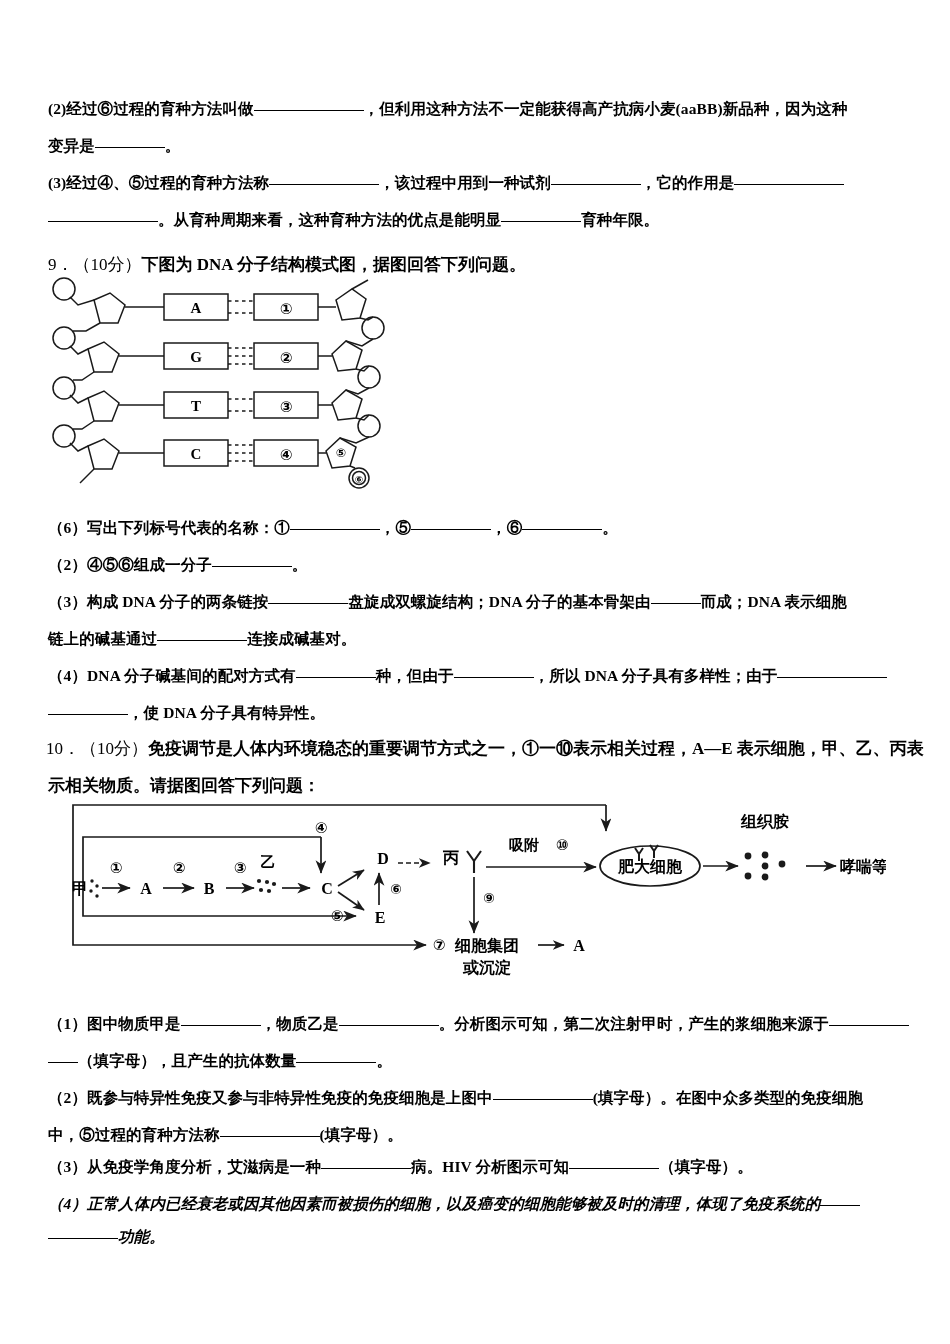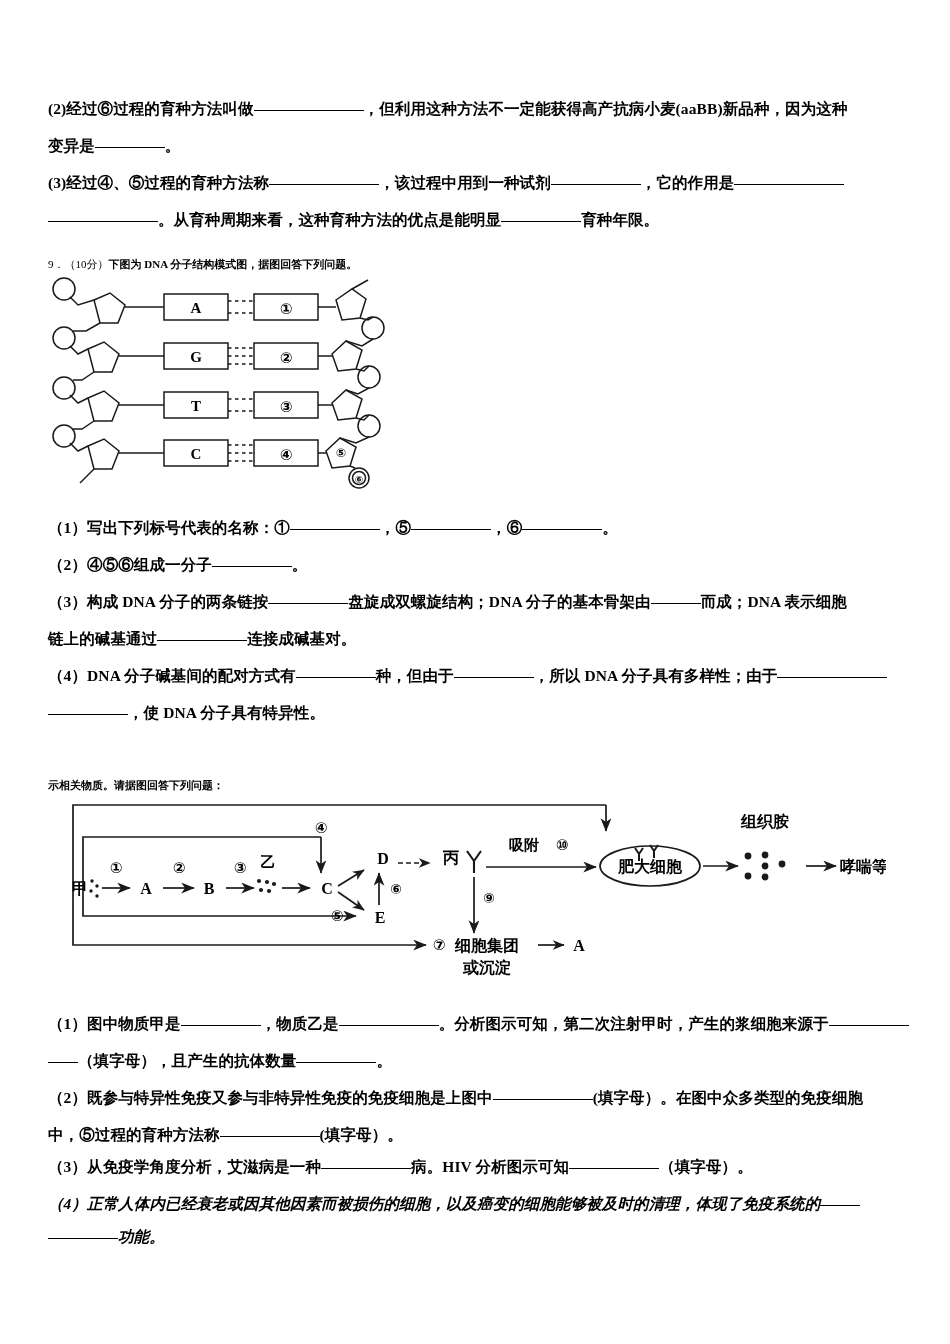--- a/index.html
+++ b/index.html
@@ -25,21 +25,21 @@
   .para {
     position: absolute;
     font-size: 15.5px;
     line-height: 37px;
     letter-spacing: 0.1px;
     font-weight: 700;
     white-space: nowrap;
   }
   .qnum {
     position: absolute;
-    font-size: 11px;
+    font-size: 17px;
     line-height: 37px;
     font-weight: 700;
     white-space: nowrap;
   }
   .ul {
     display: inline-block;
     border-bottom: 1.4px solid #000;
     position: relative;
     top: -3px;
   }
@@ -207,21 +207,21 @@
       <text class="fig-cn" x="240" y="87" font-size="15" text-anchor="middle">②</text>
       <text class="fig-cn" x="240" y="136" font-size="15" text-anchor="middle">③</text>
       <text class="fig-cn" x="240" y="184" font-size="15" text-anchor="middle">④</text>
 
       <text class="fig-cn" x="295" y="181" font-size="12" text-anchor="middle">⑤</text>
       <text class="fig-cn" x="313" y="207" font-size="10" text-anchor="middle">⑥</text>
     </svg>
   </div>
 
   <div class="para" style="left:36px; top:509px;">
-    <span>（1）写出下列标号代表的名称：①</span><span class="ul w90"></span><span>，⑤</span><span class="ul w80"></span><span>，⑥</span><span class="ul w80"></span><span>。</span>
+    <span>（6）写出下列标号代表的名称：①</span><span class="ul w90"></span><span>，⑤</span><span class="ul w80"></span><span>，⑥</span><span class="ul w80"></span><span>。</span>
   </div>
 
   <div class="para" style="left:36px; top:546px;">
     <span>（2）④⑤⑥组成一分子</span><span class="ul w80"></span><span>。</span>
   </div>
 
   <div class="para" style="left:36px; top:583px;">
     <span>（3）构成 DNA 分子的两条链按</span><span class="ul w80"></span><span>盘旋成双螺旋结构；DNA 分子的基本骨架由</span><span class="ul w50"></span><span>而成；DNA 表示细胞</span>
   </div>
 
@@ -230,20 +230,23 @@
   </div>
 
   <div class="para" style="left:36px; top:657px;">
     <span>（4）DNA 分子碱基间的配对方式有</span><span class="ul w80"></span><span>种，但由于</span><span class="ul w80"></span><span>，所以 DNA 分子具有多样性；由于</span><span class="ul w110"></span>
   </div>
 
   <div class="para" style="left:36px; top:694px;">
     <span class="ul w80"></span><span>，使 DNA 分子具有特异性。</span>
   </div>
 
+  <div class="qnum" style="left:34px; top:730px;">
+    <span style="font-weight:400;">10．</span><span style="font-weight:400;">（10分）</span><span>免疫调节是人体内环境稳态的重要调节方式之一，①一⑩表示相关过程，A—E 表示细胞，甲、乙、丙表</span>
+  </div>
   <div class="qnum" style="left:36px; top:767px;">
     <span>示相关物质。请据图回答下列问题：</span>
   </div>
 
   <div id="immune-figure">
     <svg width="840" height="200" viewBox="0 0 840 200" xmlns="http://www.w3.org/2000/svg">
       <defs>
         <marker id="arr" markerWidth="9" markerHeight="9" refX="7.5" refY="3.2" orient="auto" markerUnits="strokeWidth">
           <path d="M0,0 L8,3.2 L0,6.4 L2.2,3.2 z" fill="#1a1a1a"></path>
         </marker>

